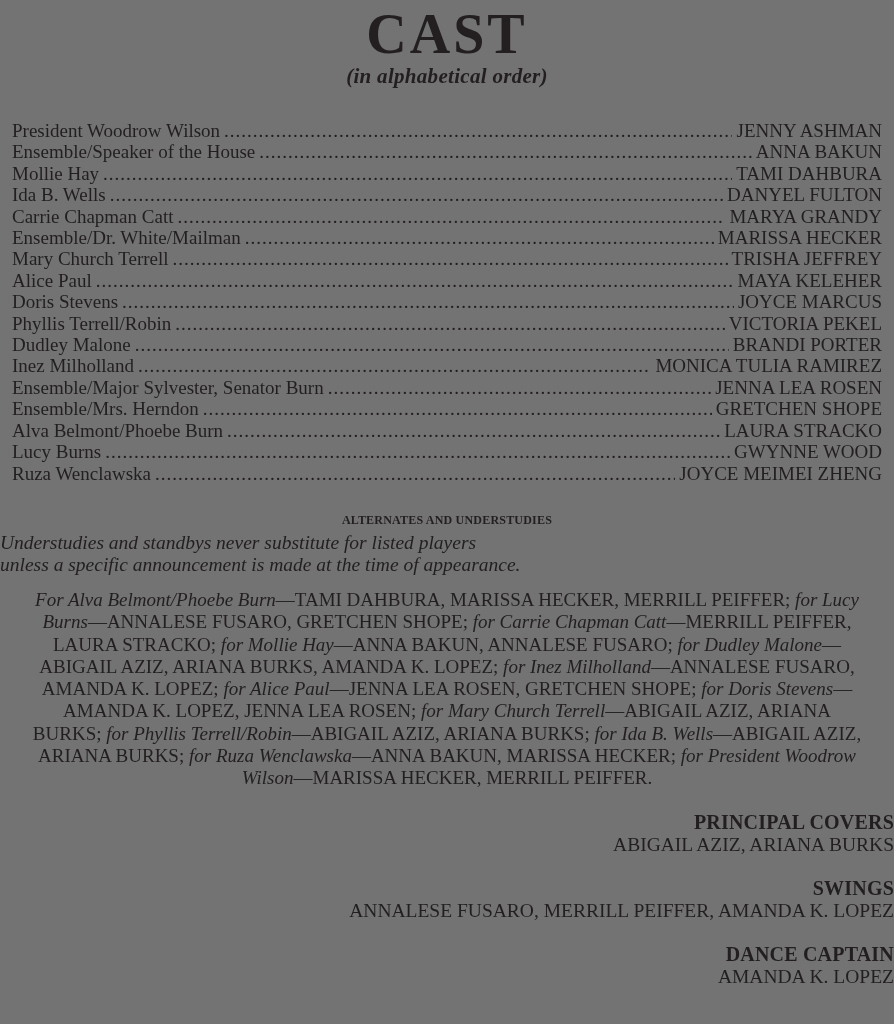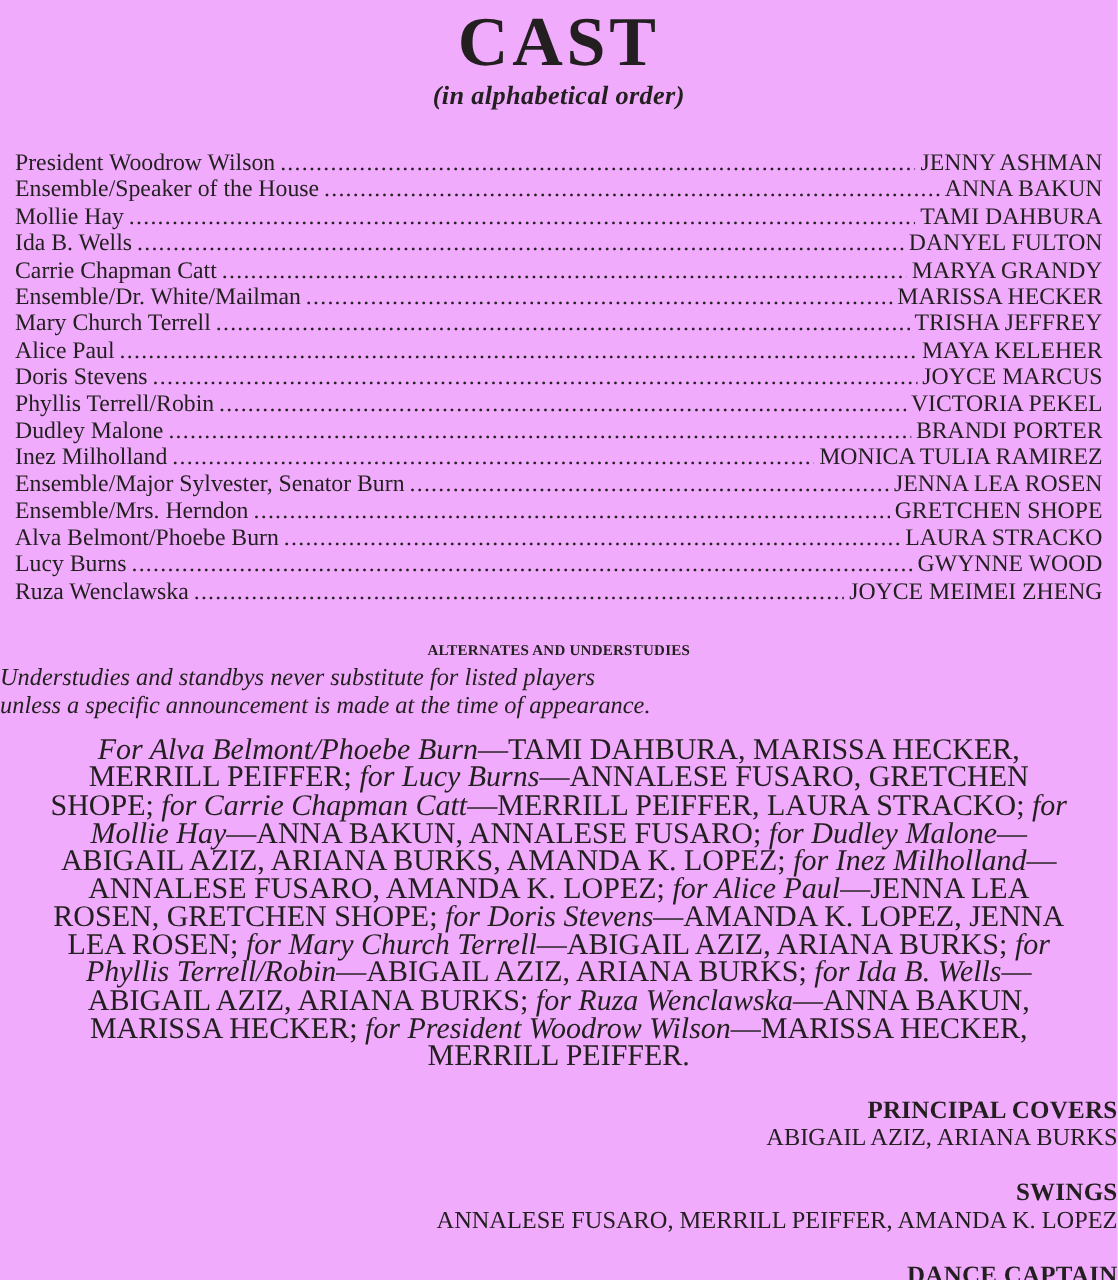--- a/index.html
+++ b/index.html
@@ -8,21 +8,21 @@
     width: 894px;
     height: 1024px;
     font-family: "Liberation Serif", serif;
     color: #231f20;
     overflow: hidden;
   }
   .page {
     width: 894px;
     height: 1024px;
     padding-top: 6px;
-    background: #f0abfc;
+    background: #737373;
   }
 
   
   .title {
     text-align: center;
     font-size: 56px;
     font-weight: bold;
     letter-spacing: 3px;
     line-height: 56px;
     font-family: "Liberation Serif", serif;
@@ -74,21 +74,21 @@
     text-align: left;
     font-style: italic;
     font-size: 19.5px;
     line-height: 22px;
     margin-top: 1px;
   }
   .assignments {
     margin-top: 13px;
     padding: 0 32px;
     text-align: center;
-    font-size: 24px;
+    font-size: 19px;
     line-height: 22.3px;
   }
   .assignments em { font-style: italic; }
 
   
   .section { margin-top: 20px; text-align: right; }
   .section .section-heading {
     font-weight: bold;
     font-size: 20px;
     line-height: 22px;

